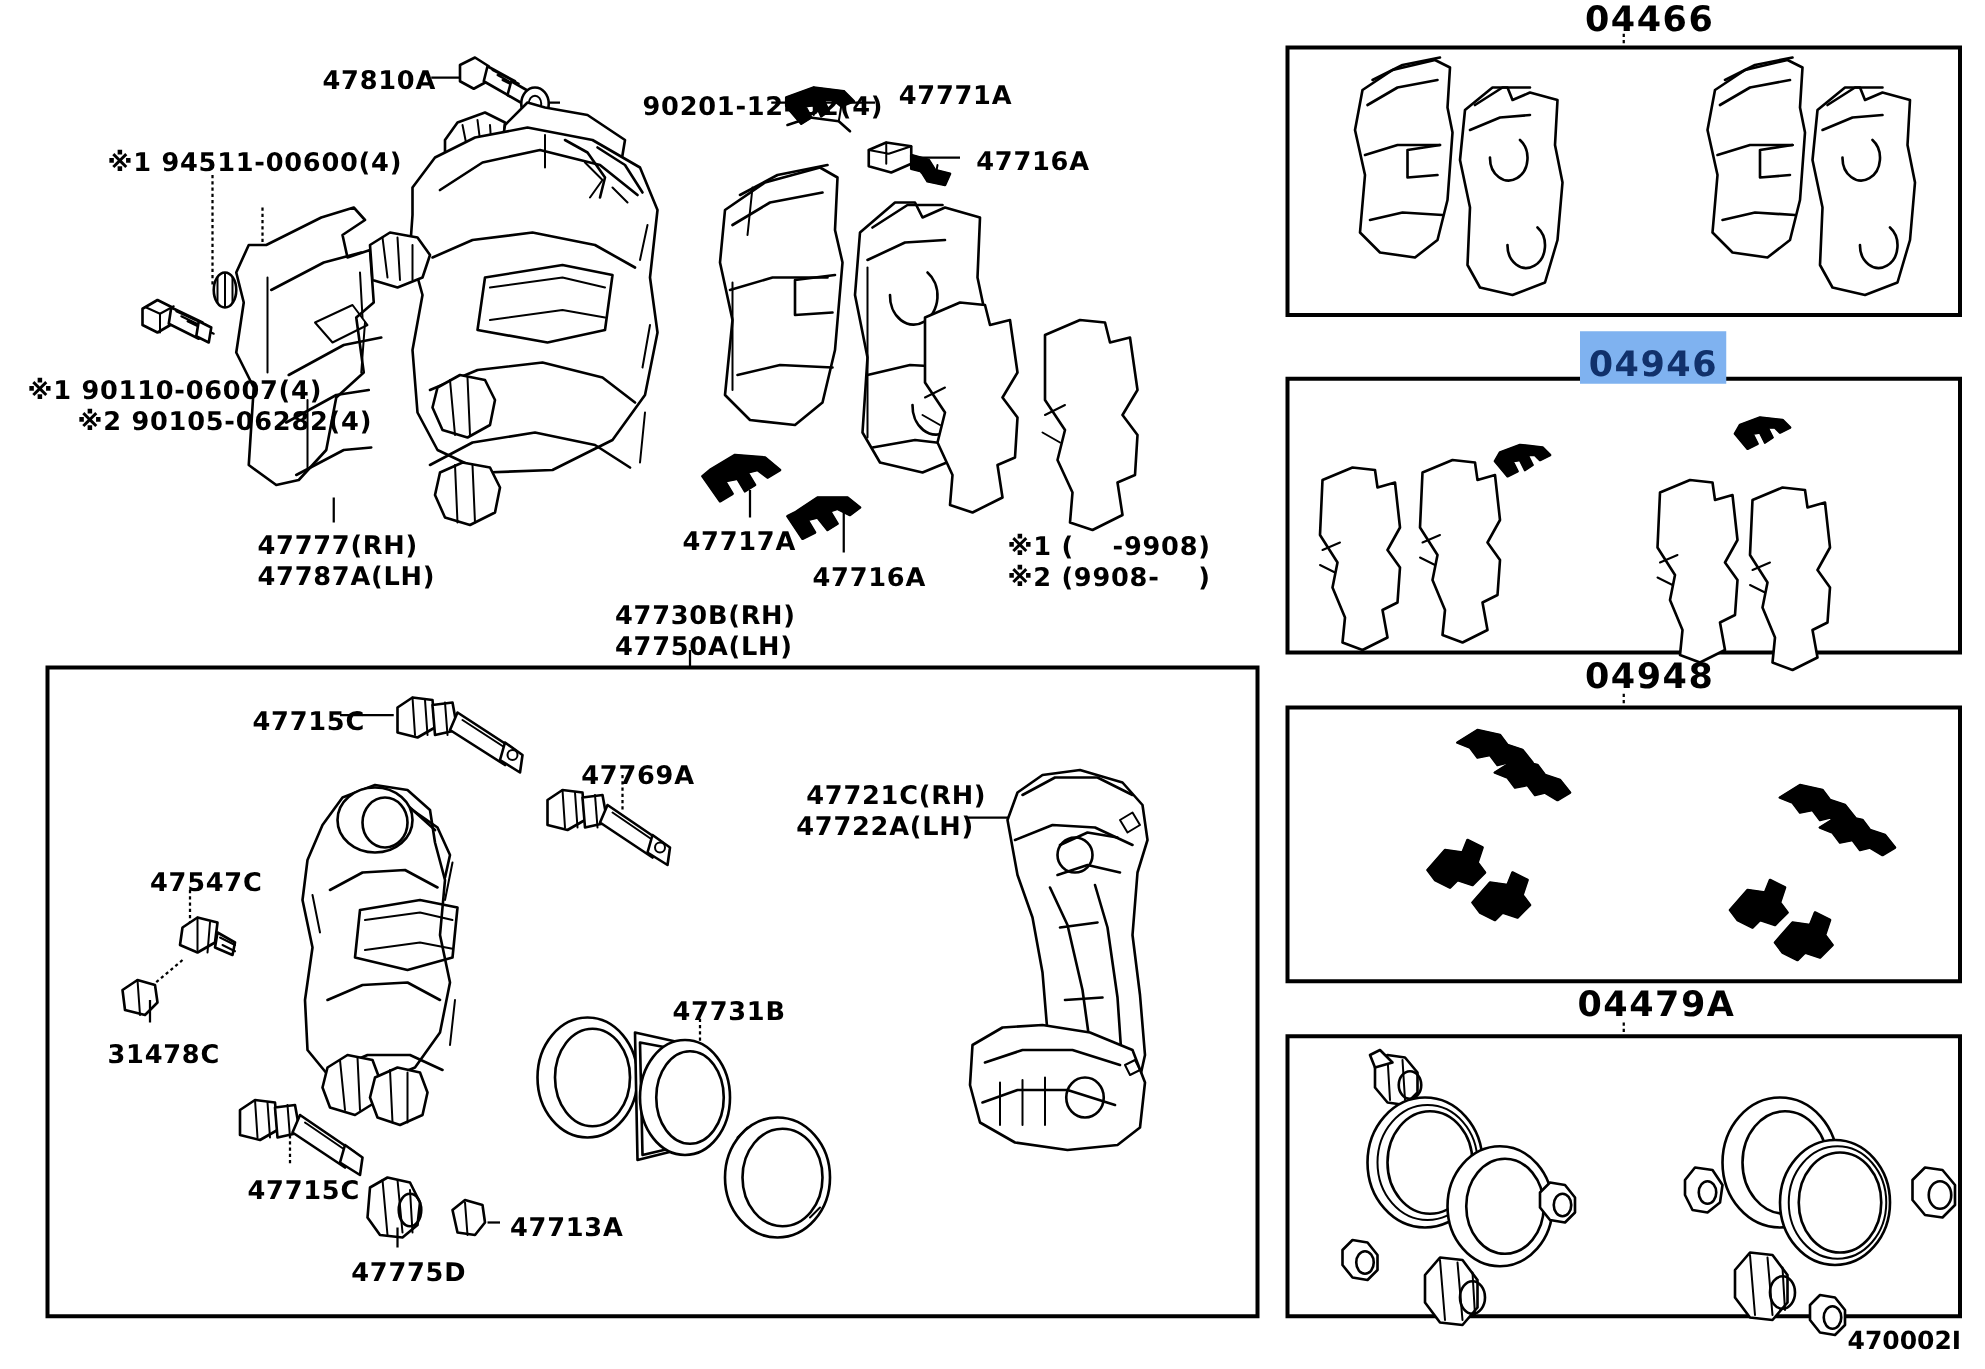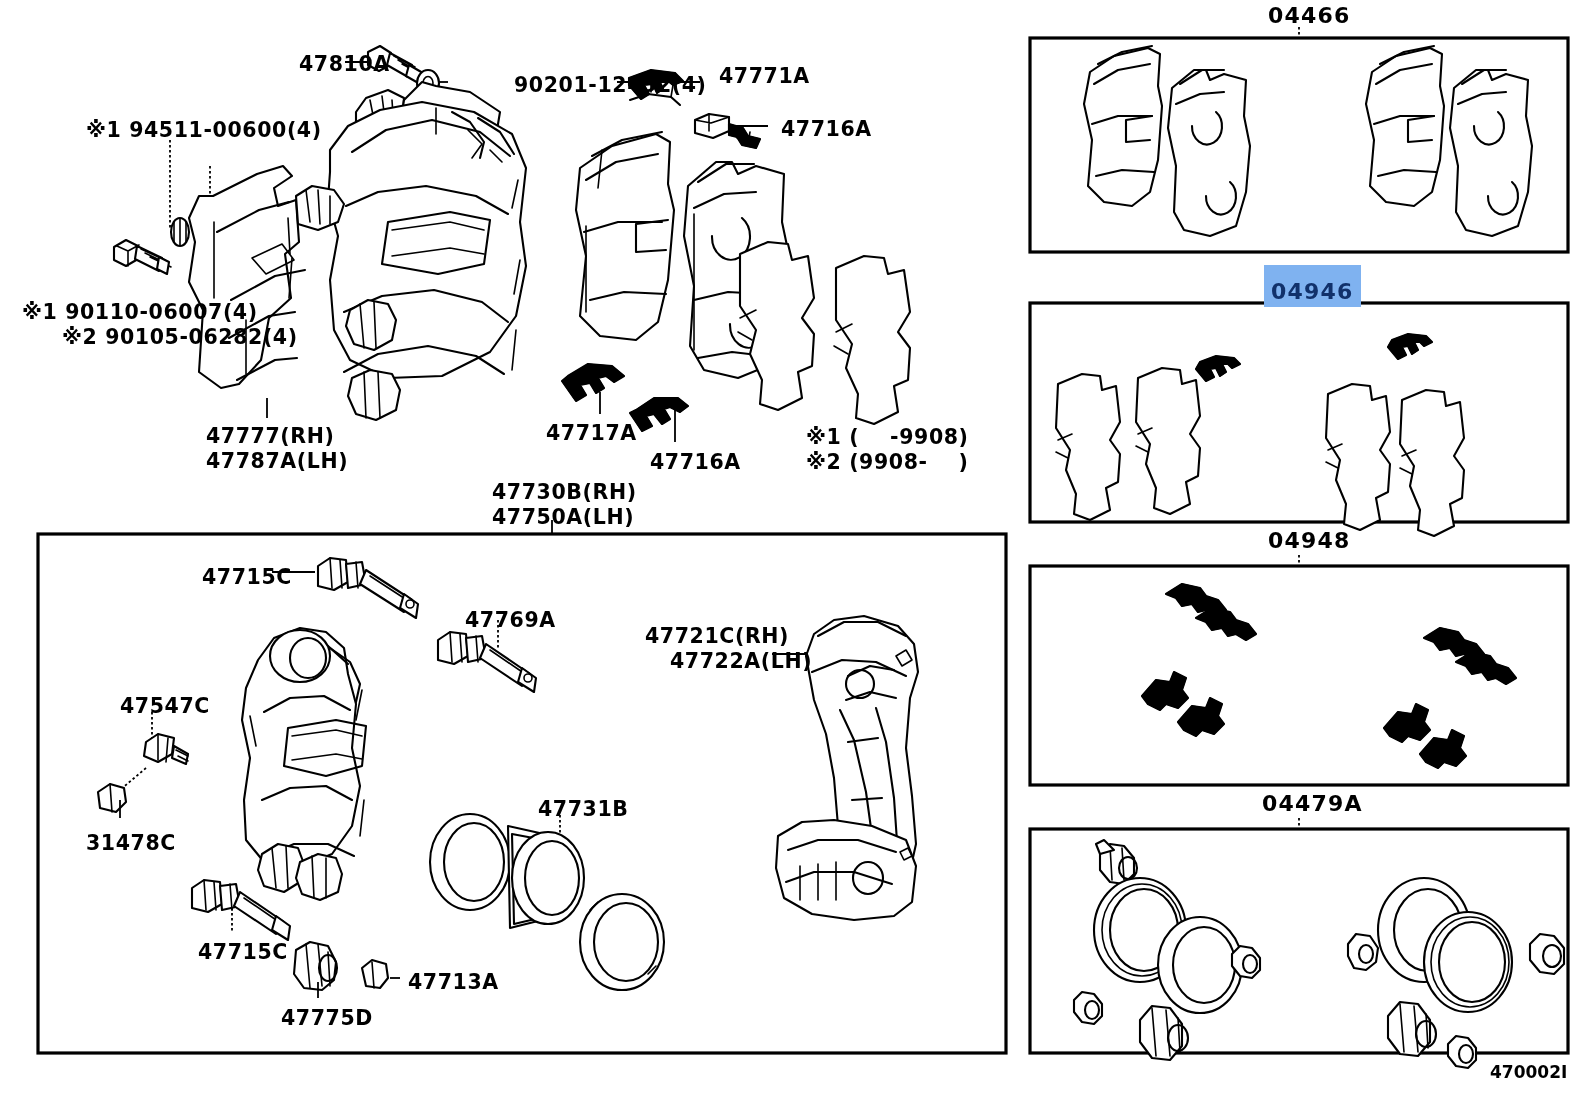--- a/index.html
+++ b/index.html
@@ -14,22 +14,22 @@
   .lbl{
     position:absolute;
     font-family:"DejaVu Sans","Liberation Sans",sans-serif;
     font-weight:bold;
     font-size:20.5px;
     letter-spacing:0.6px;
     color:#000;
     white-space:pre;
     line-height:25px;
   }
-  .lbl.kit{font-size:22px;letter-spacing:1.2px;}
-  .lbl.corner{font-size:17px;font-weight:bold;letter-spacing:0px;margin-left:12px;}
+  .lbl.kit{font-size:28px;letter-spacing:1.2px;}
+  .lbl.corner{font-size:20px;font-weight:bold;letter-spacing:0px;}
   .lbl.hl{
     background:#7fb2f0;
     color:#11316b;
     padding:14px 7px 3px 7px;
   }
 </style>
 </head>
 <body>
 
 <div id="stage">
@@ -422,39 +422,39 @@
       <path class="sf" d="M1388 1016 l12 -14 18 2 12 16 0 22 -12 14 -18 -2 -12 -16z"></path>
       <path class="s1" d="M1400 1004 l4 48 M1414 1006 l4 46 M1426 1014 l2 34"></path>
       <ellipse class="s" cx="1426" cy="1034" rx="10" ry="13"></ellipse>
 
       <path class="sf" d="M1448 1044 l8 -8 12 2 8 10 0 12 -8 8 -12 -2 -8 -10z"></path>
       <ellipse class="s" cx="1466" cy="1054" rx="7" ry="9"></ellipse>
     </g>
   </svg>
 
   <div id="labels">
-      <div class="lbl" style="left: 258px; top: 52px; margin-left: 41px;">47810A</div>
+      <div class="lbl" style="left: 258px; top: 52px;">47810A</div>
       <div class="lbl" style="left: 470px; top: 73px; margin-left: 44px;">90201-12452(4)</div>
       <div class="lbl" style="left: 719px; top: 64px;">47771A</div>
       <div class="lbl" style="left: 781px; top: 117px;">47716A</div>
       <div class="lbl" style="left: 86px; top: 118px;">※1 94511-00600(4)</div>
       <div class="lbl" style="left: 22px; top: 300px;">※1 90110-06007(4)</div>
       <div class="lbl" style="left: 22px; top: 325px; margin-left: 40px;">※2 90105-06282(4)</div>
       <div class="lbl" style="left: 206px; top: 424px;">47777(RH)</div>
       <div class="lbl" style="left: 206px; top: 449px;">47787A(LH)</div>
       <div class="lbl" style="left: 546px; top: 421px;">47717A</div>
       <div class="lbl" style="left: 650px; top: 450px;">47716A</div>
       <div class="lbl" style="left: 806px; top: 425px;">※1 (    -9908)</div>
       <div class="lbl" style="left: 806px; top: 450px;">※2 (9908-    )</div>
       <div class="lbl" style="left: 492px; top: 480px;">47730B(RH)</div>
       <div class="lbl" style="left: 492px; top: 505px;">47750A(LH)</div>
       <div class="lbl" style="left: 202px; top: 565px;">47715C</div>
       <div class="lbl" style="left: 465px; top: 608px;">47769A</div>
       <div class="lbl" style="left: 645px; top: 624px;">47721C(RH)</div>
-      <div class="lbl" style="left: 670px; top: 649px;">47722A(LH)</div>
+      <div class="lbl" style="left: 637px; top: 649px;">47722A(LH)</div>
       <div class="lbl" style="left: 120px; top: 694px;">47547C</div>
       <div class="lbl" style="left: 86px; top: 831px;">31478C</div>
       <div class="lbl" style="left: 538px; top: 797px;">47731B</div>
       <div class="lbl" style="left: 198px; top: 940px;">47715C</div>
       <div class="lbl" style="left: 408px; top: 970px;">47713A</div>
       <div class="lbl" style="left: 281px; top: 1006px;">47775D</div>
       <div class="lbl kit" style="left: 1268px; top: 3px;">04466</div>
       <div class="lbl kit hl" style="left: 1264px; top: 265px;">04946</div>
       <div class="lbl kit" style="left: 1268px; top: 528px;">04948</div>
       <div class="lbl kit" style="left: 1262px; top: 791px;">04479A</div>

